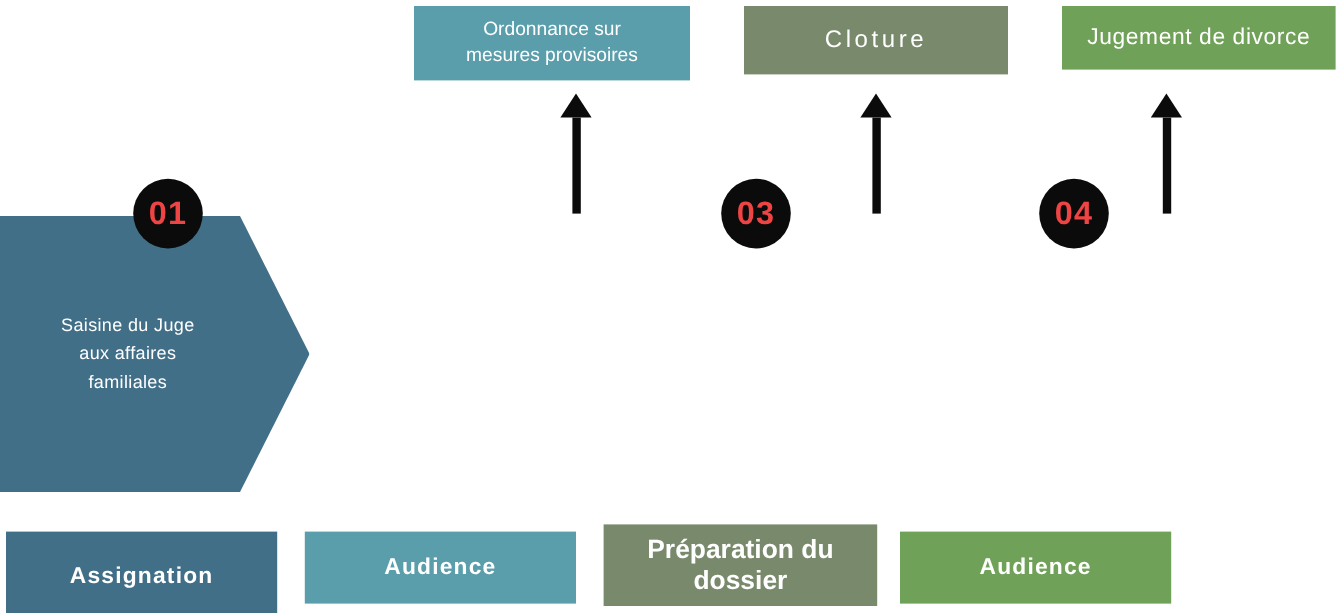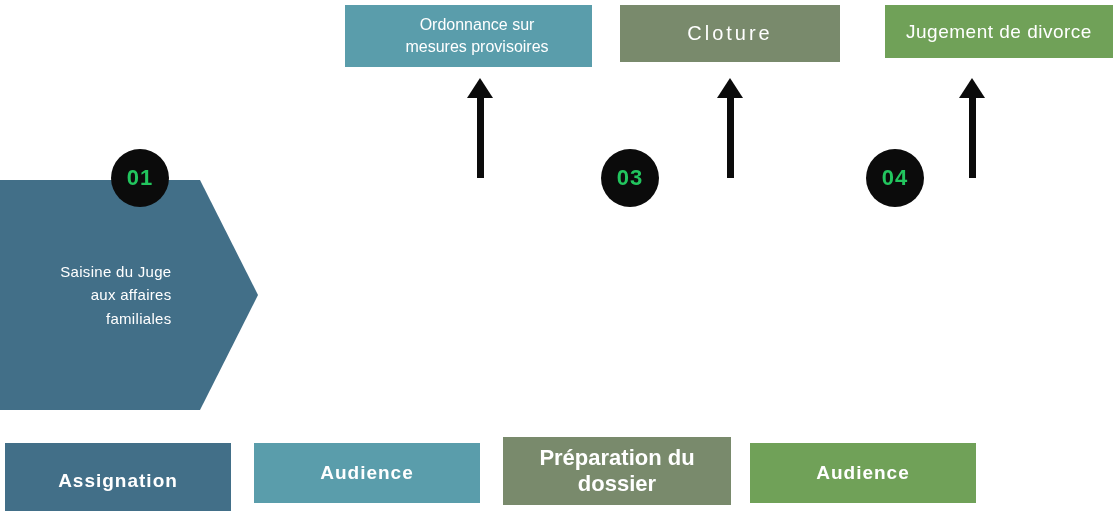--- a/index.html
+++ b/index.html
@@ -26,43 +26,43 @@
     position: absolute; inset: 0;
     display: flex; align-items: center; justify-content: center;
     text-align: center; color: #ffffff;
     font-size: 15px; line-height: 1.55; letter-spacing: 0.3px;
     z-index: 2;
   }
   .c1 { left: 0px;   width: 258px; }
   .c2 { left: 206px; width: 300px; }
   .c3 { left: 454px; width: 300px; }
   .c4 { left: 702px; width: 290px; }
-  .c1 .chev-label { padding-right: 45px; text-align: right; }
+  .c1 .chev-label { padding-right: 45px; }
   .c2 .chev-label, .c3 .chev-label, .c4 .chev-label { padding-left: 35px; padding-right: 25px; }
   .lw1 { max-width: 130px; display: inline-block; }
   .lw2 { max-width: 140px; display: inline-block; }
   .lw3 { max-width: 118px; display: inline-block; }
   .lw4 { max-width: 120px; display: inline-block; }
 
   
   .num {
     position: absolute; width: 58px; height: 58px; border-radius: 50%;
     display: flex; align-items: center; justify-content: center;
-    color: #22c55e; font-size: 22px; font-weight: 700; letter-spacing: 1px;
+    color: #ef4444; font-size: 27px; font-weight: 700; letter-spacing: 1px;
     z-index: 3; top: 149px;
   }
   .n1 { left: 111px; } .n2 { left: 366px; } .n3 { left: 601px; } .n4 { left: 866px; }
 
   
   .top-box {
     position: absolute; top: 5px;
     display: flex; align-items: center; justify-content: center;
     text-align: center; color: #ffffff; z-index: 1;
   }
-  .t1 { left: 345px; width: 230px; height: 62px; font-size: 16px; line-height: 1.4; padding-left: 17px; }
+  .t1 { left: 345px; width: 230px; height: 62px; font-size: 16px; line-height: 1.4; }
   .t2 { left: 620px; width: 220px; height: 57px; font-size: 20px; letter-spacing: 3px; }
   .t3 { left: 885px; width: 228px; height: 53px; font-size: 19px; letter-spacing: 0.5px; }
   .t1 .top-label { max-width: 170px; display: inline-block; }
 
   
   .up-arrow {
     position: absolute; top: 78px; width: 26px; height: 100px;
     display: flex; flex-direction: column; align-items: center; z-index: 2;
   }
   .arrow-head {

